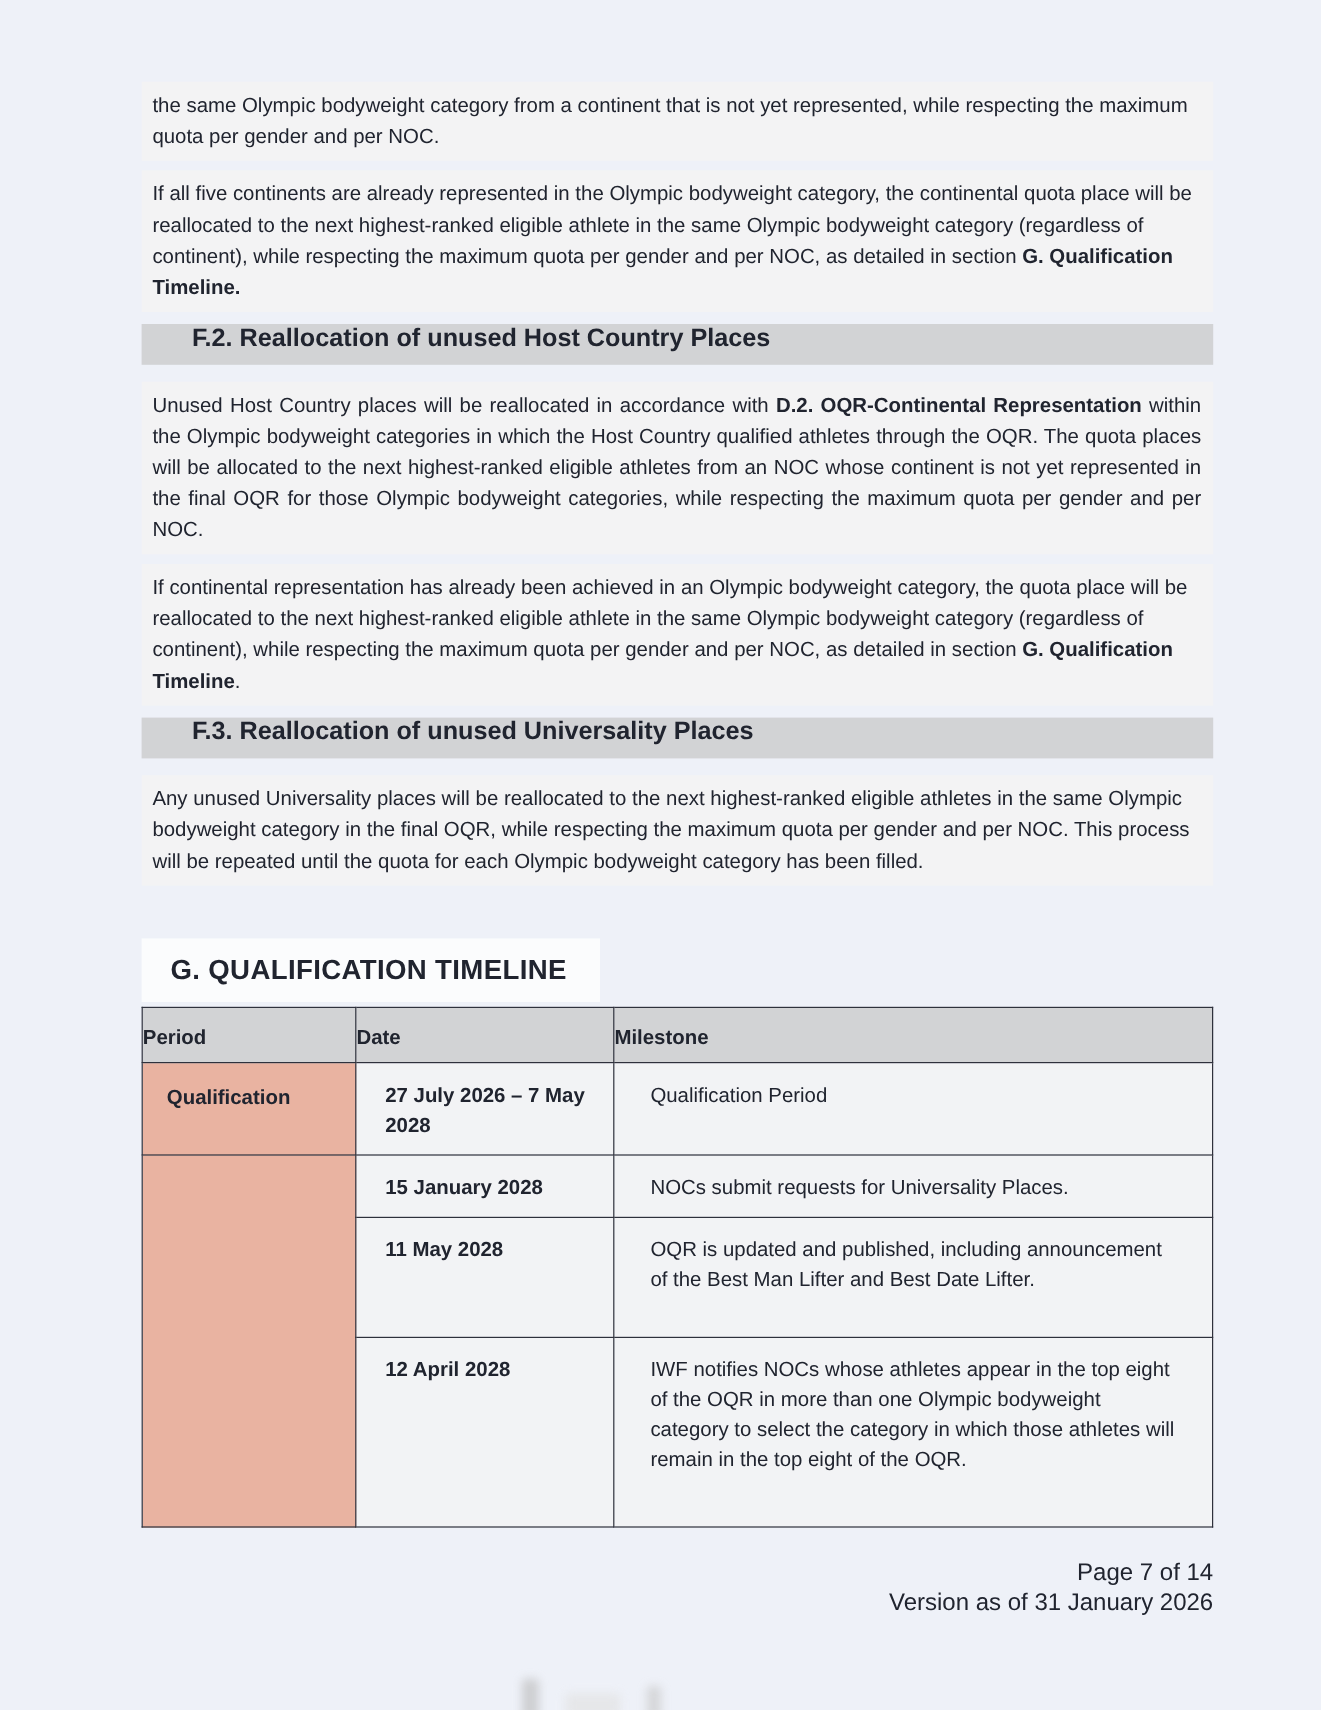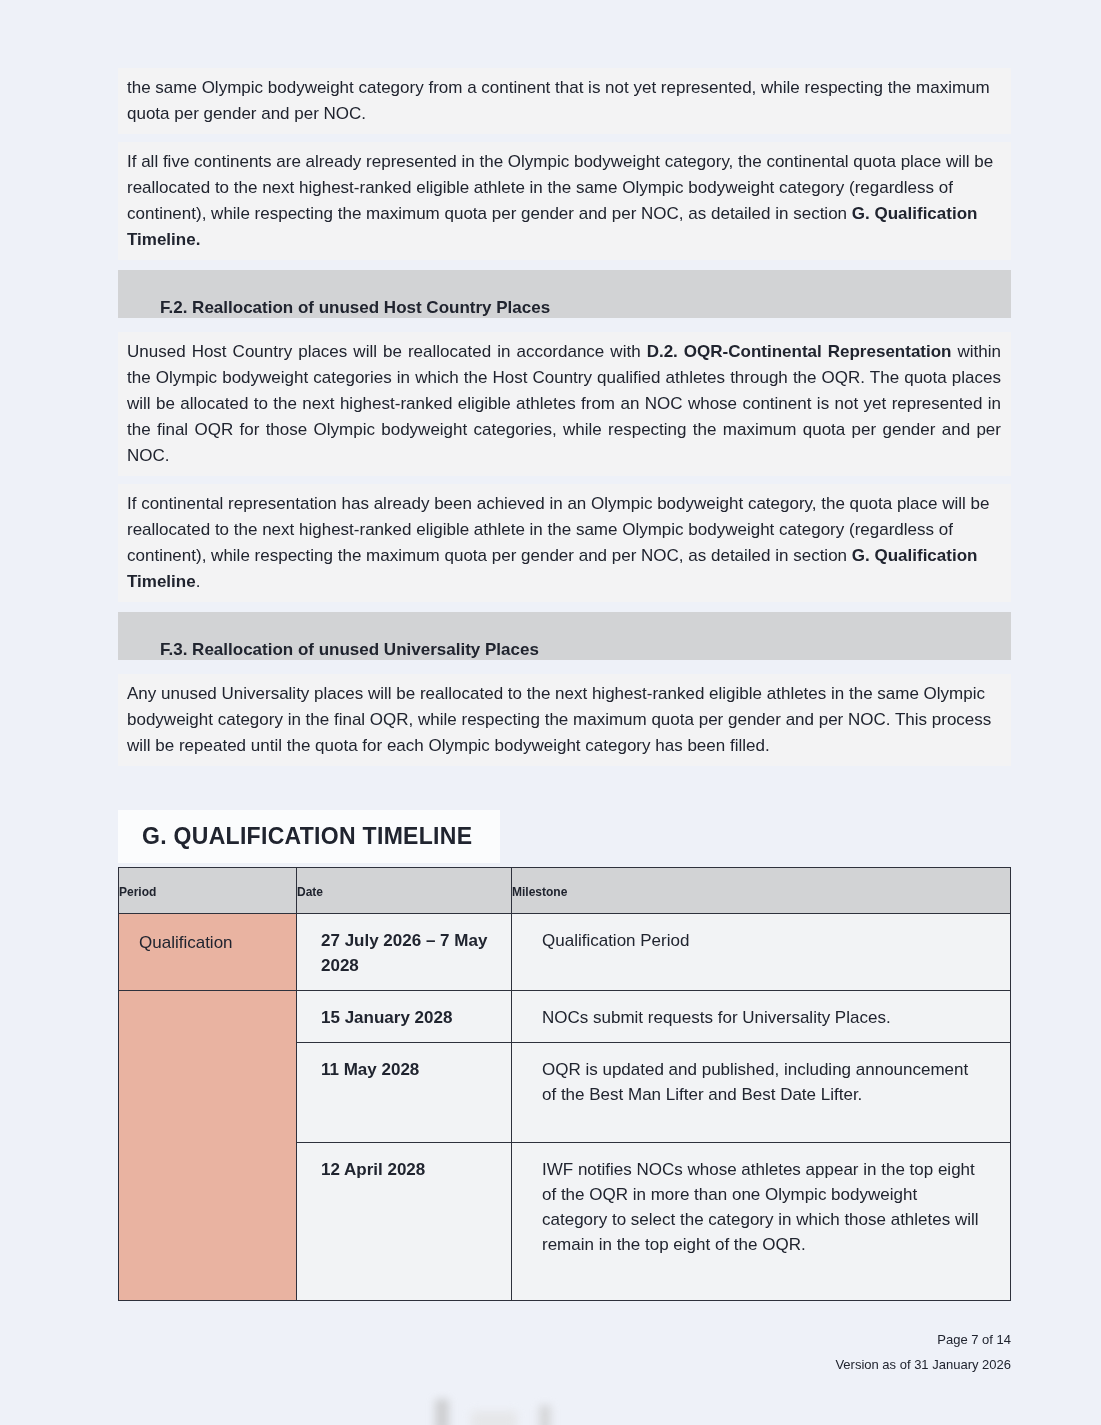--- a/index.html
+++ b/index.html
@@ -18,22 +18,22 @@
     padding:7px 10px 7px 9px;
     margin-bottom:8px;
     font-size:17px; line-height:26px;
   }
   .pbox p { text-align:left; }
   .pbox.justify p { text-align:justify; }
   .b { font-weight:bold; }
 
   .section-bar {
     background:var(--bar_bg,#d2d3d5);
-    height:48px; display:flex; align-items:flex-end;
-    padding-left:42px; font-weight:bold; font-size:17px;
+    height:34px; display:flex; align-items:flex-start;
+    padding-left:42px; font-weight:bold; font-size:21px;
     margin:10px 0 14px 0;
   }
 
   .g-title-box {
     display:inline-block;
     background:var(--title_bg,#fbfcfd);
     margin-top:36px; margin-bottom:4px;
     padding:13px 28px 13px 24px;
   }
   .g-title-box h1 { font-size:23px; font-weight:bold; letter-spacing:.3px; }
@@ -43,42 +43,42 @@
     font-size:17px; line-height:25px;
   }
   table.timeline th, table.timeline td {
     border:1px solid var(--border,#2e313c);
     vertical-align:top; text-align:left;
   }
   col.c-period { width:178px; }
   col.c-date { width:215px; }
   table.timeline th {
     background:var(--table_header_bg,#d2d3d5);
-    height:46px; font-weight:bold; font-size:12px;
+    height:46px; font-weight:bold; font-size:17px;
     padding:12px 10px 0 0; vertical-align:top;
   }
   th.h-period { padding-left:20px; }
   th.h-date { padding-left:24px; }
   th.h-milestone { padding-left:30px; }
 
   td { background:var(--cell_bg,#f2f3f5); }
   td.period-cell {
     background:var(--period_bg,#e9b3a1);
-    font-weight:normal; padding:16px 10px 0 20px;
+    font-weight:bold; padding:16px 10px 0 20px;
   }
   td.date-cell { font-weight:bold; padding:14px 22px 12px 24px; }
   td.milestone-cell { padding:14px 24px 12px 30px;margin-top:16px; }
   tr.r1 { height:76px; }
   tr.r2 { height:46px; }
   tr.r3 { height:100px; }
   tr.r4 { height:158px; }
 
   .footer {
     margin-top:26px; text-align:right;
-    font-size:13px; line-height:25px;
+    font-size:20px; line-height:25px;
   }
 
   .watermark {
     position:absolute; bottom:-8px; left:435px;
     display:flex; gap:22px; align-items:flex-end;
     filter:blur(4px); opacity:.65;
   }
   .watermark span { display:block; background:#c9c9c9; border-radius:3px; }
   .wm-a { width:14px; height:34px; background:#bdbdbd !important; }
   .wm-b { width:46px; height:22px; background:#e2e2e2 !important; }

